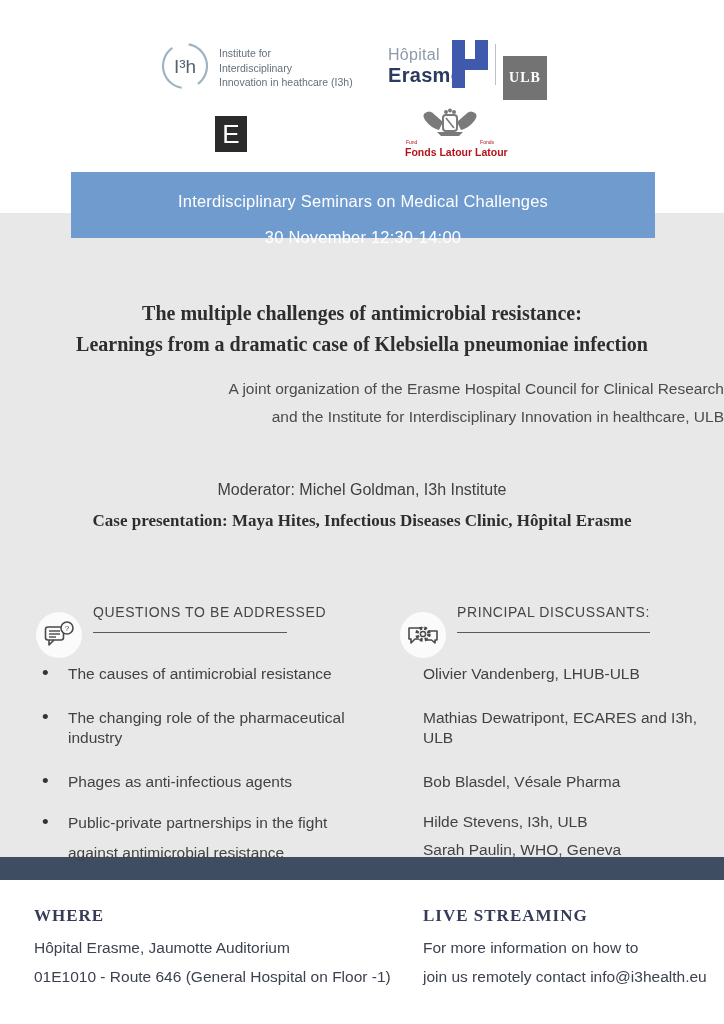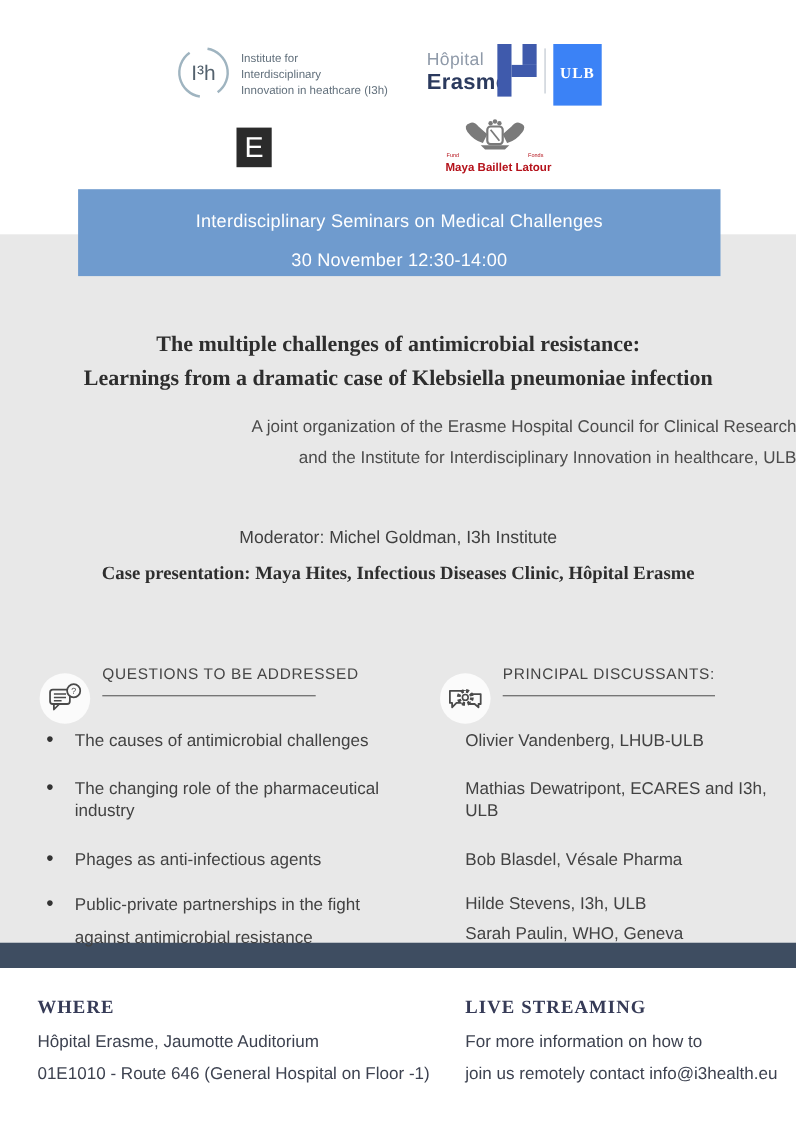--- a/index.html
+++ b/index.html
@@ -12,38 +12,38 @@
   .bg-footer{position:absolute;left:0;top:880px;width:724px;height:144px;background:#ffffff;}
 
   
   .i3h-logo{position:absolute;left:160px;top:38px;width:50px;height:56px;}
   .i3h-text{position:absolute;left:219px;top:46px;font-size:10.5px;line-height:14.5px;color:#62707c;}
   .erasme-name{position:absolute;left:388px;top:45px;width:62px;text-align:left;line-height:20px;}
   .erasme-name .l1{font-size:16px;color:#8f9aa9;letter-spacing:.3px;}
   .erasme-name .l2{font-size:20px;color:#2b3a5e;font-weight:bold;letter-spacing:.3px;}
   .erasme-mark{position:absolute;left:452px;top:40px;width:36px;height:48px;}
   .erasme-divider{position:absolute;left:495px;top:44px;width:1px;height:41px;background:#b9c2cc;}
-  .ulb-square{position:absolute;left:503px;top:40px;width:44px;height:56px;background:#3b82f6;
+  .ulb-square{position:absolute;left:503px;top:56px;width:44px;height:44px;background:#737373;
               display:flex;align-items:center;justify-content:center;}
   .ulb-square span{color:#ffffff;font-family:"Liberation Serif", serif;font-weight:bold;
                    font-size:14px;letter-spacing:1px;}
 
   
   .ecares{position:absolute;left:215px;top:116px;display:flex;align-items:center;}
   .ecares .e-sq{width:32px;height:36px;background:#2b2b2b;color:#ffffff;display:flex;
                 align-items:center;justify-content:center;font-size:26px;font-weight:300;}
   .ecares .rest{font-size:28px;font-weight:300;color:#3a3a3a;letter-spacing:4px;margin-left:3px;}
   .fbl{position:absolute;left:405px;top:108px;width:90px;text-align:center;}
   .fbl svg{display:block;margin:0 auto;}
   .fbl .small-row{display:flex;justify-content:space-between;font-size:5px;color:#b5121b;
                   margin-top:1px;padding:0 1px;}
   .fbl .name{font-size:10.5px;font-weight:bold;color:#b5121b;margin-top:1px;white-space:nowrap;}
 
   
-  .banner{position:absolute;left:71px;top:172px;width:584px;height:79px;background:#6f9bce;
+  .banner{position:absolute;left:71px;top:172px;width:584px;height:66px;background:#6f9bce;
           color:#ffffff;text-align:center;}
   .banner .b1{margin-top:20px;font-size:16.5px;letter-spacing:.2px;}
   .banner .b2{margin-top:17px;font-size:16.5px;letter-spacing:.2px;}
 
   
   .title{position:absolute;left:0;top:298px;width:724px;text-align:center;
          font-family:"Liberation Serif", serif;font-weight:bold;font-size:20px;
          line-height:31px;color:#2e2e2e;}
   .title .it{}
   .org{position:absolute;left:0;top:375px;width:724px;text-align:right;font-size:15.5px;
@@ -138,21 +138,21 @@
       <circle cx="31" cy="2.5" r="2" fill="#7a7a7a"></circle>
       <circle cx="35" cy="4" r="2" fill="#7a7a7a"></circle>
       <rect x="24" y="7" width="14" height="16" rx="3" fill="none" stroke="#7a7a7a" stroke-width="2"></rect>
       <line x1="27" y1="10" x2="35" y2="20" stroke="#7a7a7a" stroke-width="1.6"></line>
       <path d="M18 24 L44 24 L40 28 L22 28 Z" fill="#7a7a7a"></path>
     </svg>
     <div class="small-row">
       <span>Fund</span>
       <span>Fonds</span>
     </div>
-    <div class="name">Maya Baillet Latour</div>
+    <div class="name">Fonds Latour Latour</div>
   </div>
 
   <div class="banner">
     <div class="b1">Interdisciplinary Seminars on Medical Challenges</div>
     <div class="b2">30 November 12:30-14:00</div>
   </div>
 
   <div class="title">
     <div>The multiple challenges of antimicrobial resistance:</div>
     <div>
@@ -175,21 +175,21 @@
       <line x1="5" y1="10" x2="16" y2="10" stroke="#4a4a4a" stroke-width="1.4"></line>
       <line x1="5" y1="13" x2="16" y2="13" stroke="#4a4a4a" stroke-width="1.4"></line>
       <line x1="5" y1="16" x2="12" y2="16" stroke="#4a4a4a" stroke-width="1.4"></line>
       <circle cx="23" cy="7" r="6" fill="#fbfbfb" stroke="#4a4a4a" stroke-width="1.6"></circle>
       <text x="23" y="10" text-anchor="middle" font-size="8" fill="#4a4a4a" font-family="Liberation Sans, sans-serif">?</text>
     </svg>
   </div>
   <div class="sec-header q-header">QUESTIONS TO BE ADDRESSED</div>
   <div class="sec-line q-line"></div>
   <ul class="q-list">
-    <li>The causes of antimicrobial challenges</li>
+    <li>The causes of antimicrobial resistance</li>
     <li>The changing role of the pharmaceutical industry</li>
     <li>Phages as anti-infectious agents</li>
     <li>Public-private partnerships in the fight against antimicrobial resistance</li>
   </ul>
 
   <div class="icon-circle d-icon">
     <svg width="32" height="26" viewBox="0 0 32 26">
       <path d="M2 6 h14 v11 h-8 l-4 4 v-4 h-2 Z" fill="none" stroke="#4a4a4a" stroke-width="1.6" stroke-linejoin="round"></path>
       <path d="M20 9 h10 v9 h-2 v3 l-3.5 -3 h-4.5 Z" fill="#fbfbfb" stroke="#4a4a4a" stroke-width="1.6" stroke-linejoin="round"></path>
       <circle cx="16" cy="12" r="6" fill="#fbfbfb" stroke="#4a4a4a" stroke-width="3.4" stroke-dasharray="2.6 2.2"></circle>

